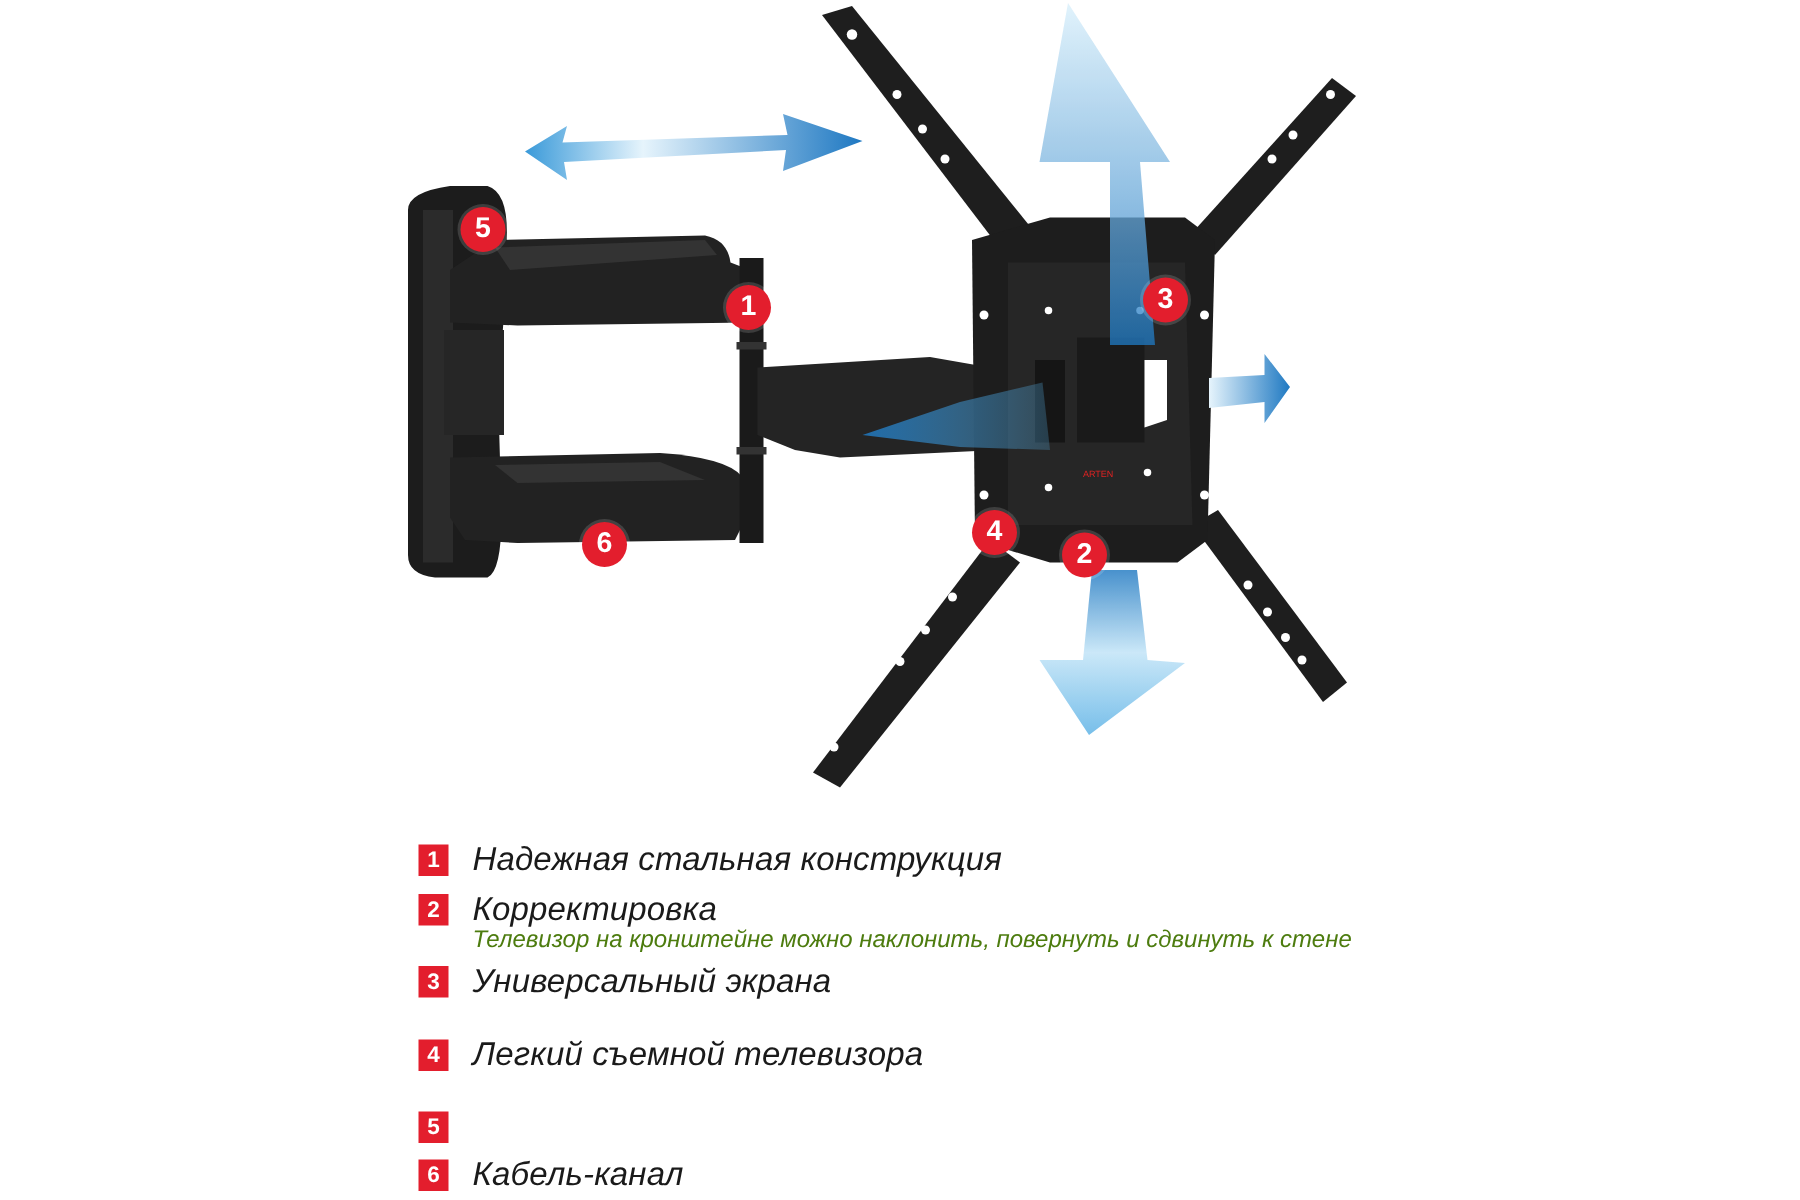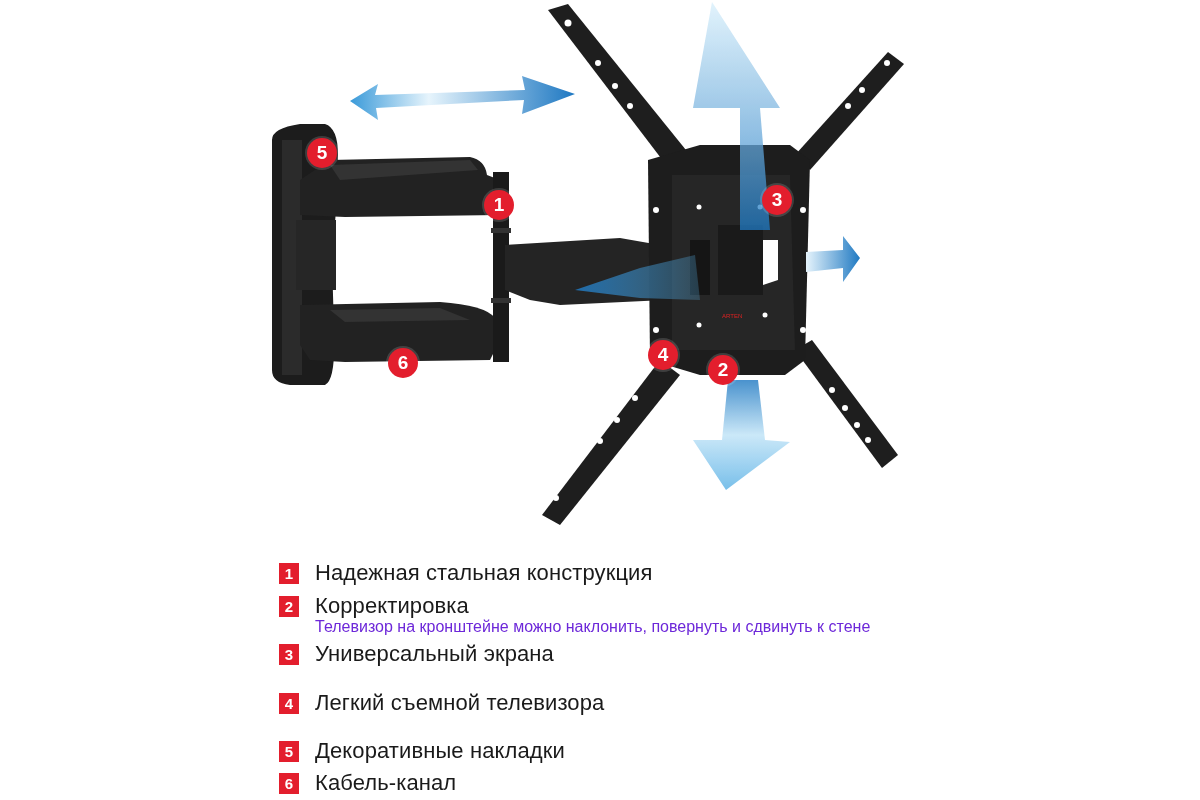--- a/index.html
+++ b/index.html
@@ -3,23 +3,23 @@
 <meta charset="utf-8">
 <style>
   html,body{margin:0;padding:0;background:#fff;}
   body{width:1200px;height:800px;position:relative;overflow:hidden;font-family:"Liberation Sans",sans-serif;}
   .product{position:absolute;left:0;top:0;width:1200px;height:560px;}
   .product svg{position:absolute;left:0;top:0;}
   .marker{position:absolute;width:30px;height:30px;border-radius:50%;background:#e31e2d;color:#fff;font-weight:bold;font-size:19px;display:flex;align-items:center;justify-content:center;box-shadow:0 0 0 2px rgba(255,255,255,0.15);font-family:"Liberation Sans",sans-serif;}
   .features{position:absolute;left:279px;top:560px;width:700px;}
   .feature{position:absolute;left:0;display:flex;align-items:flex-start;}
   .badge{width:20px;height:21px;background:#e31e2d;color:#fff;font-weight:bold;font-size:15px;display:flex;align-items:center;justify-content:center;margin-top:3px;flex:none;}
-  .ftext{margin-left:16px;display:flex;flex-direction:column;}
+  .ftext{margin-left:16px;display:flex;flex-direction:column;font-style:italic;}
   .ftitle{font-size:22px;color:#1a1a1a;line-height:26px;letter-spacing:0.1px;}
-  .fsub{font-size:16px;color:#6d28d9;line-height:17px;margin-top:-1px;}
+  .fsub{font-size:16px;color:#4d7c0f;line-height:17px;margin-top:-1px;}
 </style>
 </head>
 <body>
 
 <div class="product">
   <svg width="1200" height="560" viewBox="0 0 1200 560">
     <defs>
       <linearGradient id="hgrad" x1="0" x2="1" y1="0" y2="0">
         <stop offset="0" stop-color="#3a9ad9"></stop>
         <stop offset="0.35" stop-color="#e6f4fc"></stop>
@@ -155,23 +155,20 @@
     </div>
   </div>
   <div class="feature" style="top:130px;">
     <div class="badge">4</div>
     <div class="ftext">
       <div class="ftitle">Легкий съемной телевизора</div>
     </div>
   </div>
   <div class="feature" style="top:178px;">
     <div class="badge">5</div>
-    <div class="ftext">
-      <div class="ftitle">Декоративные накладки</div>
-    </div>
   </div>
   <div class="feature" style="top:210px;">
     <div class="badge">6</div>
     <div class="ftext">
       <div class="ftitle">Кабель-канал</div>
     </div>
   </div>
 </div>
 
 </body></html>

